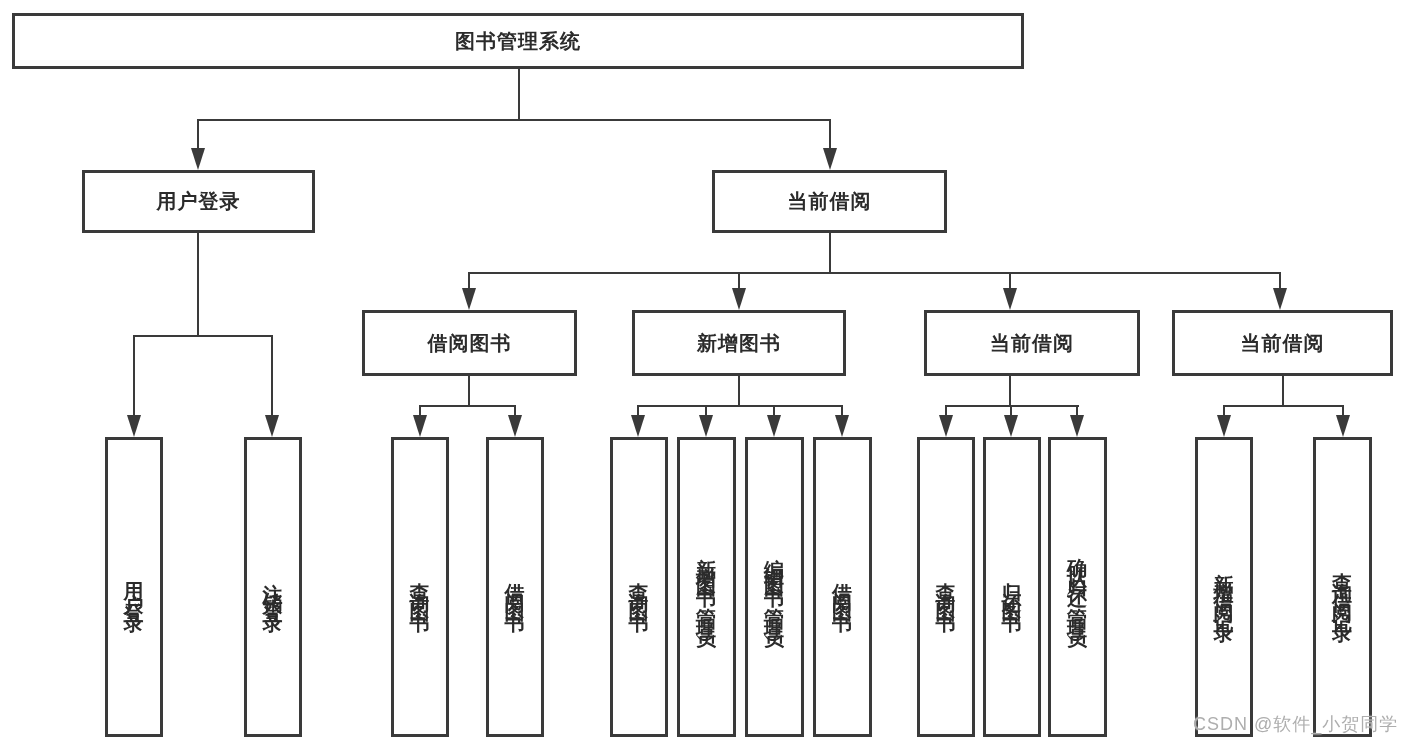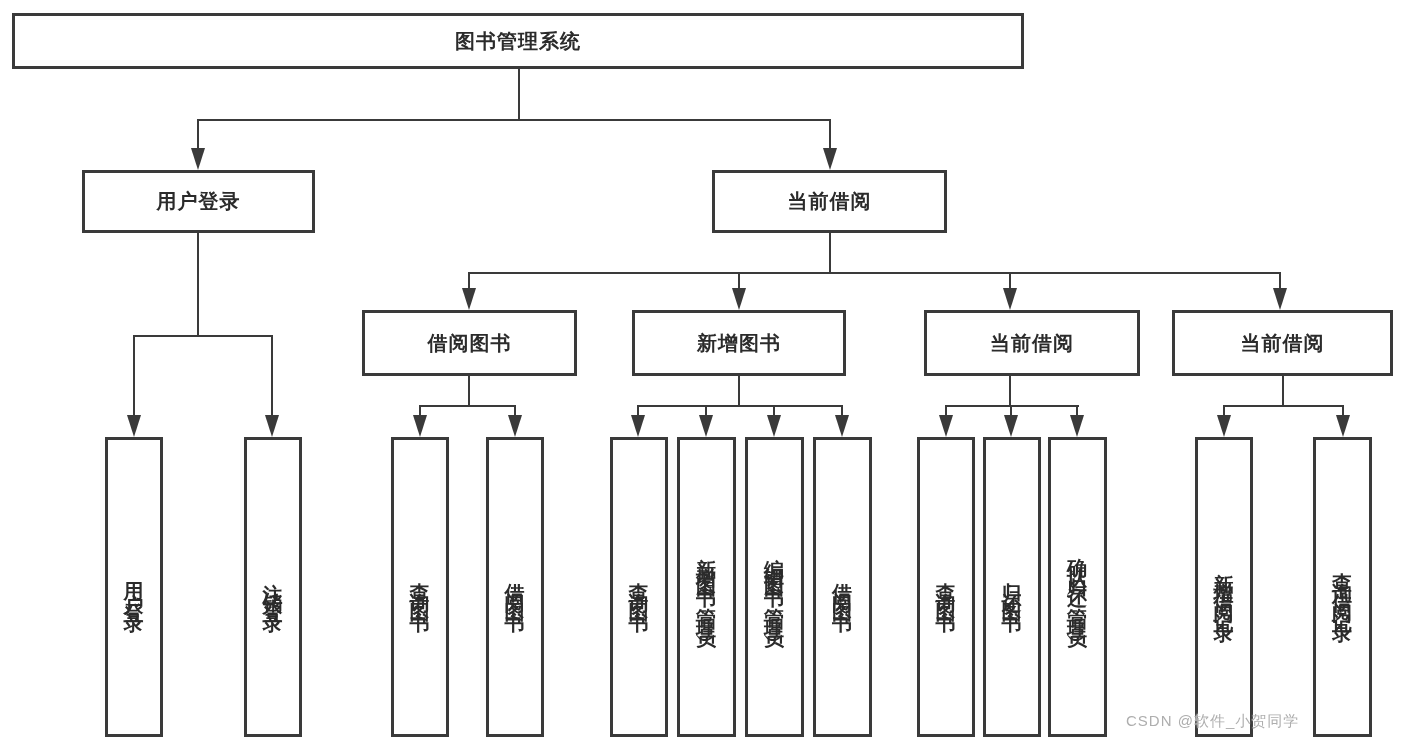--- a/index.html
+++ b/index.html
@@ -36,22 +36,22 @@
   .h{position:absolute;height:2px;background:#3a3a3a;}
   
   .a{
     position:absolute;width:0;height:0;
     border-left:7px solid transparent;
     border-right:7px solid transparent;
     border-top:22px solid #3a3a3a;
   }
   .watermark{
     position:absolute;
-    left:1126px;top:712px;
-    font-size:15px;
+    left:1193px;top:712px;
+    font-size:18px;
     color:#aeaeae;
     letter-spacing:1px;
     text-shadow:0 0 2px #ffffff;
     white-space:nowrap;
   }
 </style>
 </head>
 <body>
 
 <div class="canvas">

